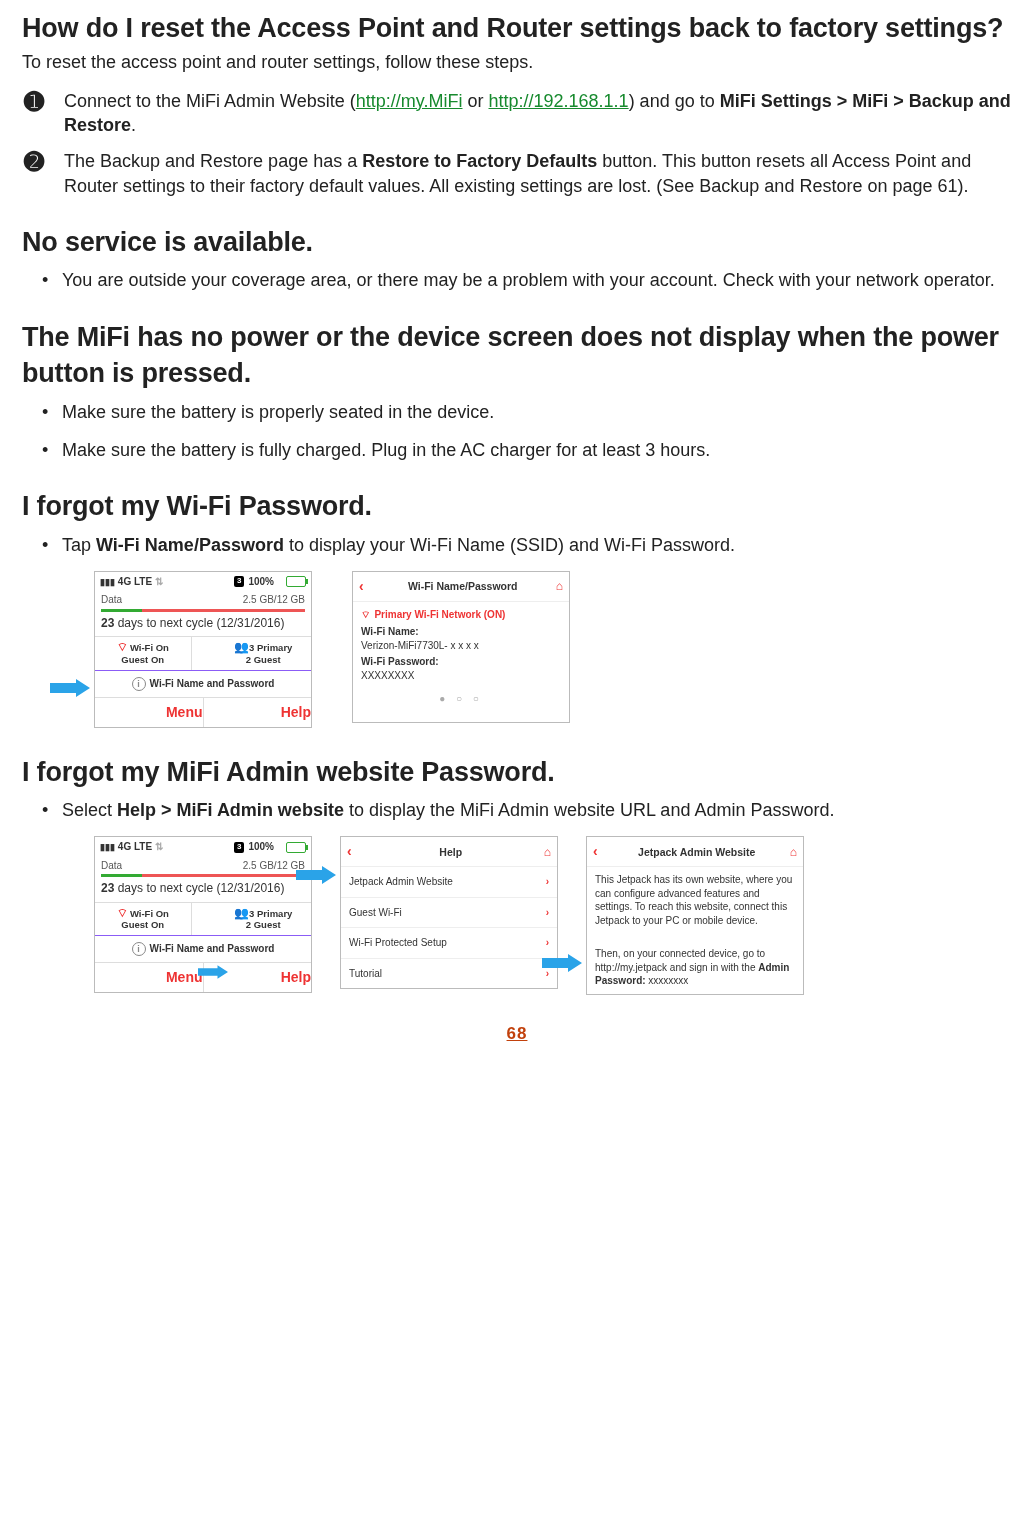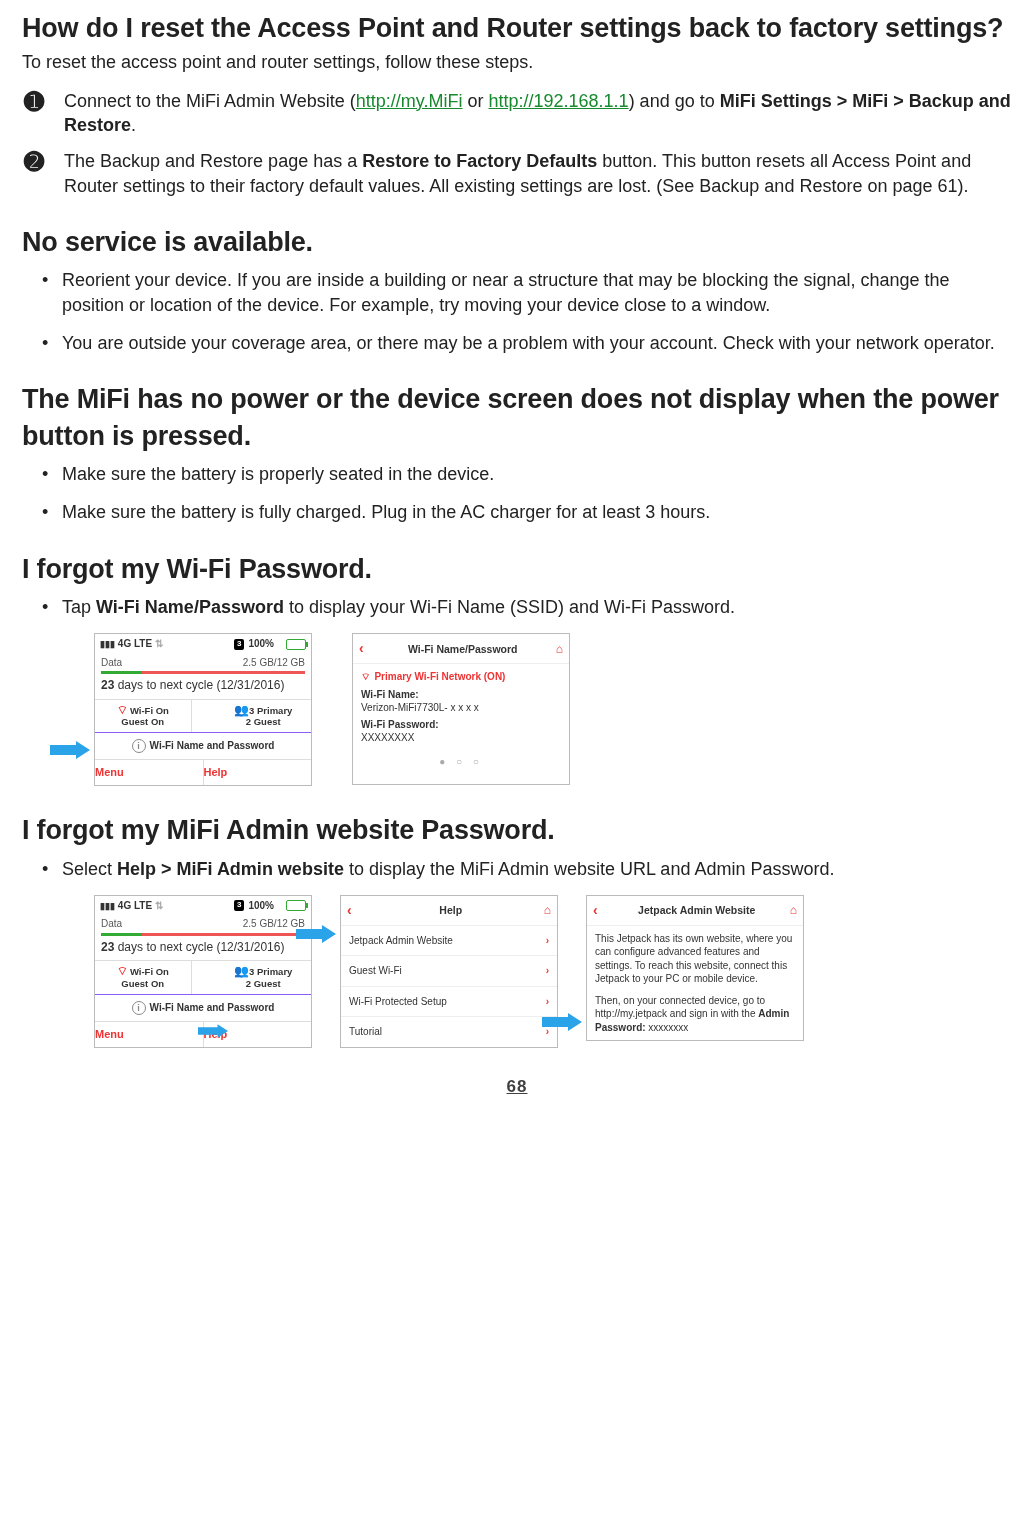--- a/index.html
+++ b/index.html
@@ -111,37 +111,37 @@
   .wifi-cell .ic{color:#e33;font-size:12px;display:inline-block;margin-right:2px;}
   .wifi-cell .ic2{color:#39d;font-size:12px;}
   .namepw-row {
     padding:6px 4px; text-align:center; font-weight:bold; font-size:10px; border-bottom:1px solid #ddd;
   }
   .namepw-row .info-ic{
     display:inline-block; width:12px;height:12px;border:1px solid #888;border-radius:50%;
     font-size:9px;line-height:12px;color:#888;margin-right:4px;
   }
   .menu-row { display:flex; }
-  .menu-row .m{flex:1;text-align:left;padding:5px 0;color:#e33;font-weight:bold;font-size:11px;}
+  .menu-row .m{flex:1;text-align:right;padding:5px 0;color:#e33;font-weight:bold;font-size:14px;}
   .menu-row .m:first-child{border-right:1px solid #ddd;}
 
   
   .hdr-row{display:flex;align-items:center;padding:5px 6px;border-bottom:1px solid #eee;}
   .hdr-row .back{color:#e33;font-weight:bold;font-size:14px;margin-right:6px;}
   .hdr-row .ttl{flex:1;text-align:center;font-weight:bold;font-size:10.5px;}
   .hdr-row .home{color:#e33;font-size:12px;}
   .pbody{padding:6px 8px;font-size:10px;line-height:1.35;}
   .pbody .net-on{color:#e33;font-weight:bold;font-size:10px;display:flex;align-items:center;gap:4px;margin-bottom:4px;}
   .dots{text-align:center;color:#aaa;letter-spacing:4px;font-size:10px;padding:4px 0 6px;}
   .list-row{display:flex;justify-content:space-between;align-items:center;padding:8px 8px;border-bottom:1px solid #eee;font-size:10px;}
   .list-row .chev{color:#e33;font-weight:bold;}
   .list-row:first-of-type .lbl{color:#36c;}
 
   .page-num{
-    text-align:center; color:#404040; font-weight:800; font-size:17px; margin-top:28px; letter-spacing:1px;text-decoration:underline;
+    text-align:center; color:#c2410c; font-weight:800; font-size:17px; margin-top:28px; letter-spacing:1px;text-decoration:underline;
   }
 </style>
 </head>
 <body>
 
 <h2>How do I reset the Access Point and Router settings back to factory settings?</h2>
 <p class="intro">To reset the access point and router settings, follow these steps.</p>
 <div class="num-list">
   <div class="num-item">
     <div class="num-badge">➊</div>
@@ -152,21 +152,20 @@
   <div class="num-item">
     <div class="num-badge">➋</div>
     <div class="num-body">
       <span>The Backup and Restore page has a </span><span class="bold">Restore to Factory Defaults</span><span> button. This button resets all Access Point and Router settings to their factory default values. All existing settings are lost. (See Backup and Restore on page 61).</span>
     </div>
   </div>
 </div>
 
 <h2 class="sub">No service is available.</h2>
 <ul class="bullets">
-  <li>Reorient your device. If you are inside a building or near a structure that may be blocking the signal, change the position or location of the device. For example, try moving your device close to a window.</li>
   <li>You are outside your coverage area, or there may be a problem with your account. Check with your network operator.</li>
 </ul>
 
 <h2 class="sub">The MiFi has no power or the device screen does not display when the power button is pressed.</h2>
 <ul class="bullets">
   <li>Make sure the battery is properly seated in the device.</li>
   <li>Make sure the battery is fully charged. Plug in the AC charger for at least 3 hours.</li>
 </ul>
 
 <h2 class="sub">I forgot my Wi-Fi Password.</h2>
@@ -313,21 +312,21 @@
         </svg>
     </div>
     <div class="panel">
       <div class="hdr-row">
         <span class="back">‹</span>
         <span class="ttl">Jetpack Admin Website</span>
         <span class="home">⌂</span>
       </div>
       <div class="pbody">
         <div>This Jetpack has its own website, where you can configure advanced features and settings. To reach this website, connect this Jetpack to your PC or mobile device.</div>
-        <div style="margin-top:8px;">
+        <div style="margin-top:20px;">
           <span>Then, on your connected device, go to http://my.jetpack and sign in with the </span><span class="bold">Admin Password:</span><span>   xxxxxxxx</span>
         </div>
       </div>
     </div>
   </div>
 </div>
 
 <div class="page-num">68</div>
 
 </body></html>

